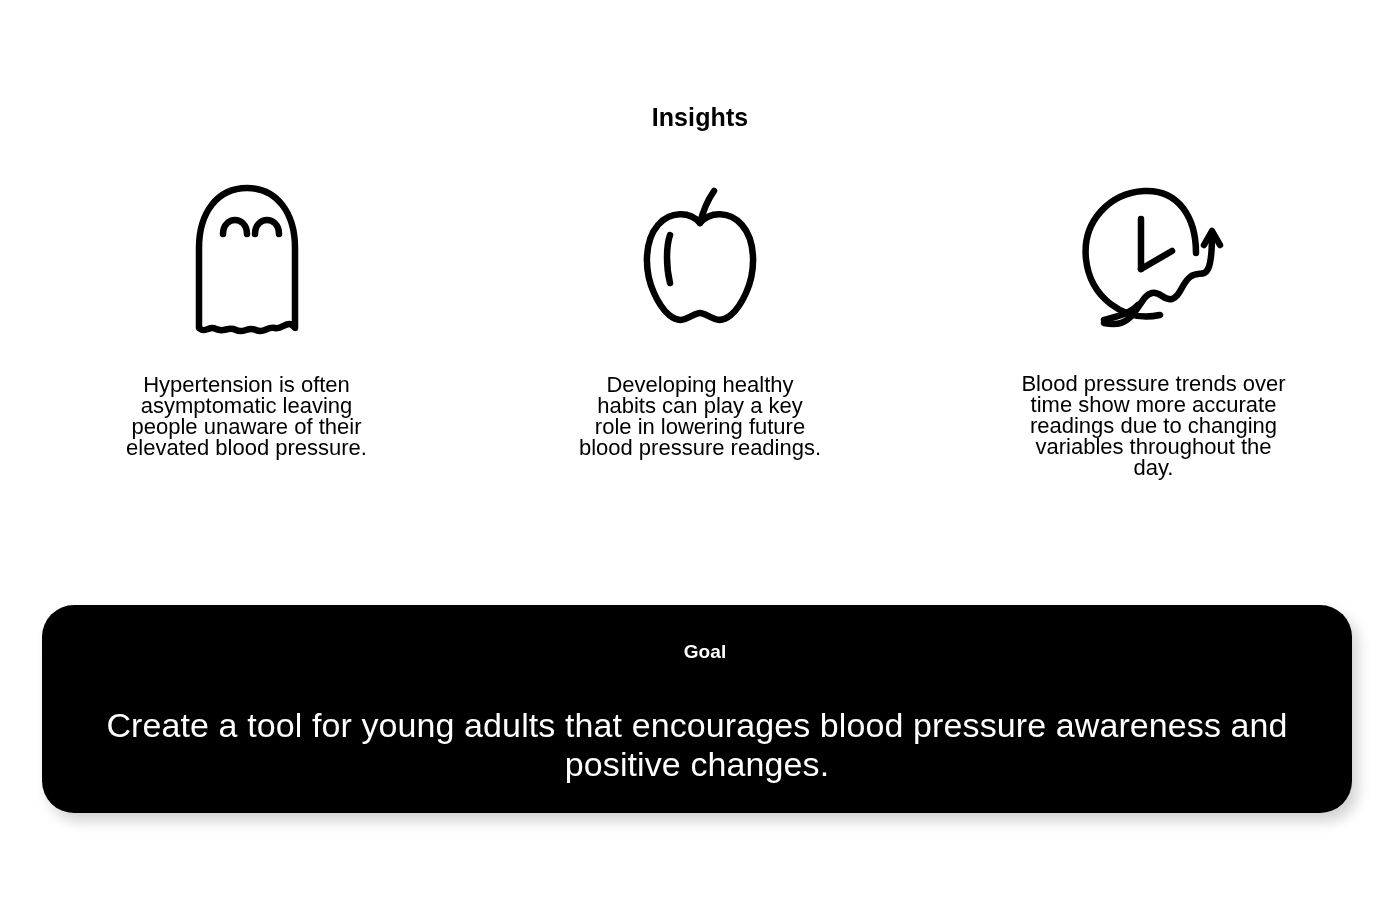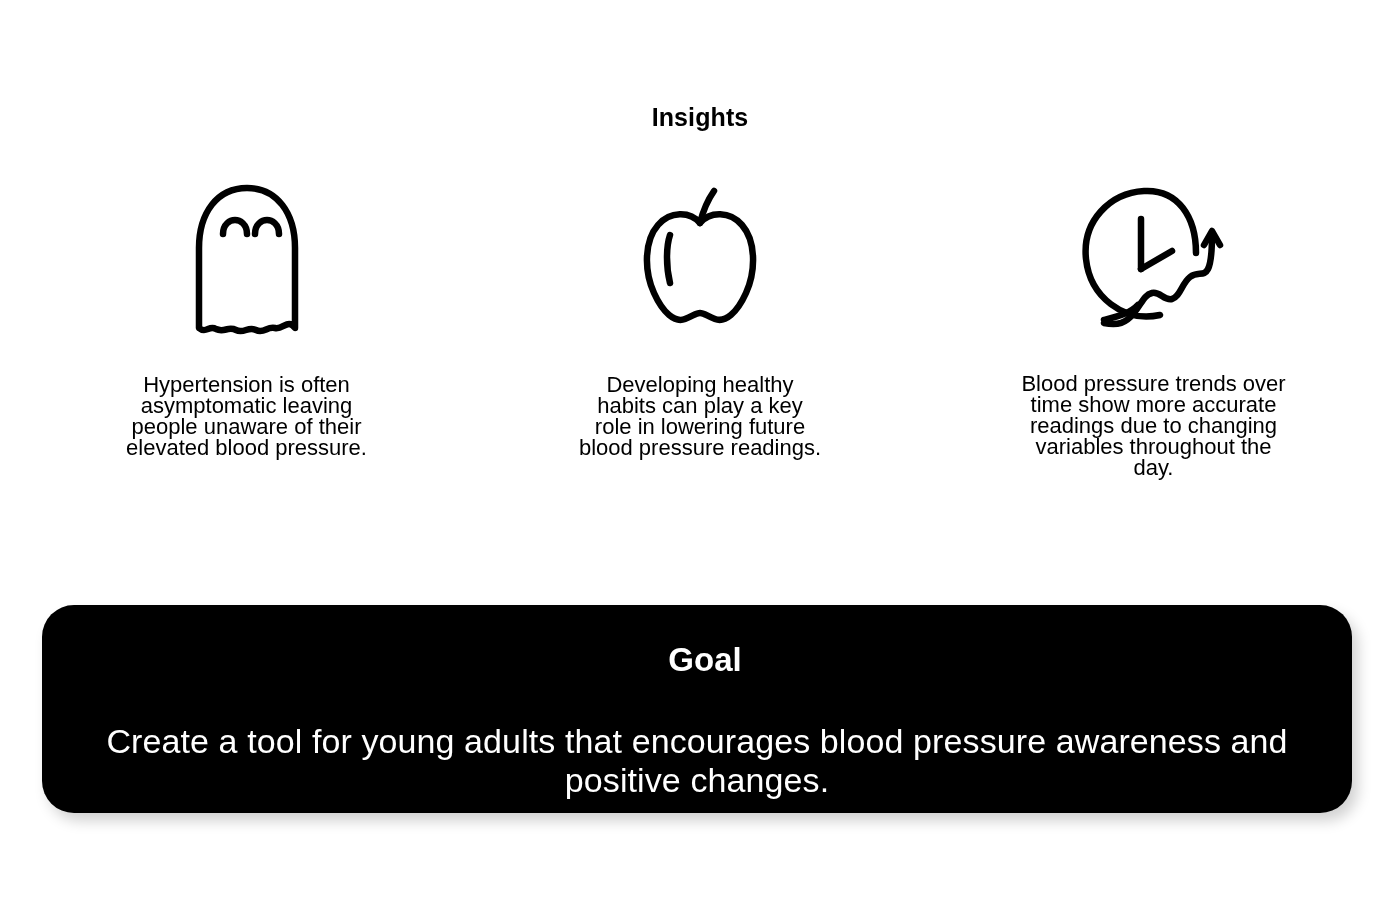--- a/index.html
+++ b/index.html
@@ -92,21 +92,21 @@
     background: #000000;
     border-radius: 32px;
     box-shadow: 6px 8px 14px rgba(0, 0, 0, 0.18);
     color: #ffffff;
     box-sizing: border-box;
     padding-top: 36px;
   }
 
   .goal-title {
     text-align: center;
-    font-size: 33px;
+    font-size: 19px;
     font-weight: bold;
     color: #ffffff;
     letter-spacing: 0.1px;
     margin-left: 16px;
   }
 
   .goal-text {
     margin-top: 43px;
     text-align: center;
     font-size: 34px;

